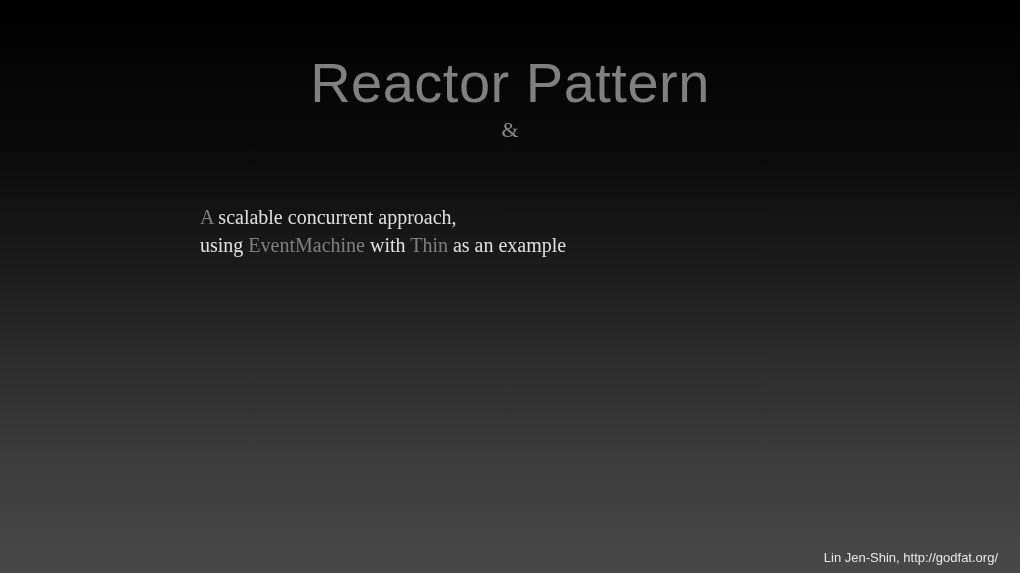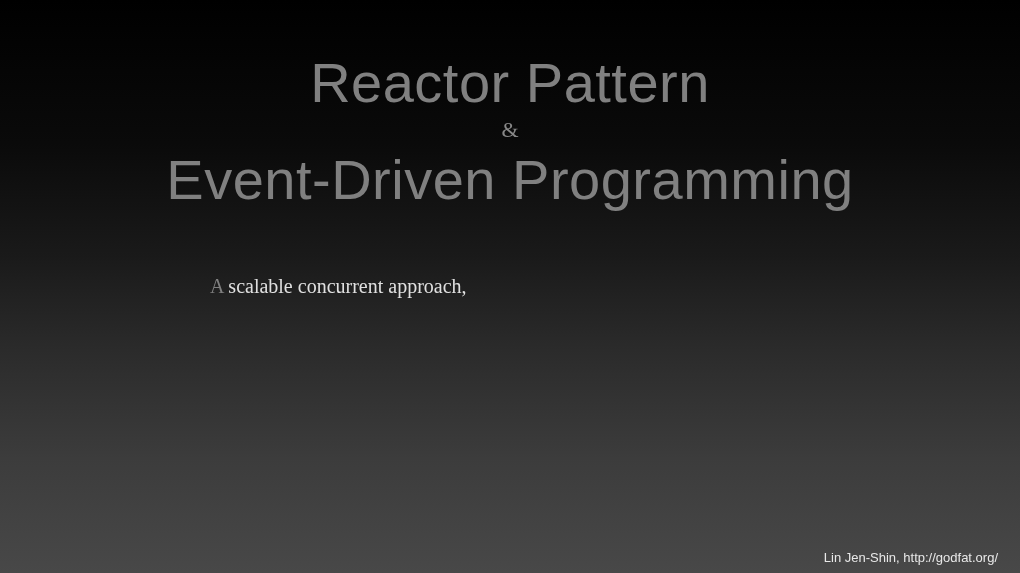--- a/index.html
+++ b/index.html
@@ -11,21 +11,21 @@
       width: 1020px;
       height: 573px;
       overflow: hidden;
       font-family: Georgia, 'Times New Roman', serif;
     }
     .slide {
       width: 100%;
       height: 100%;
       background: linear-gradient(to bottom, #000000 0%, #0a0a0a 25%, #1a1a1a 45%, #2a2a2a 60%, #3c3c3c 80%, #484848 100%);
       position: relative;
-      padding: 0 30px;
+      padding: 0 20px;
     }
     .title-block {
       text-align: center;
       padding-top: 50px;
     }
     .title-line1 {
       font-family: Verdana, Geneva, sans-serif;
       font-size: 56px;
       color: #808080;
       font-weight: normal;
@@ -70,25 +70,27 @@
       color: #e8e8e8;
     }
   </style>
 </head>
 <body>
 
 <div class="slide">
   <div class="title-block">
     <div class="title-line1">Reactor Pattern</div>
     <div class="ampersand">&amp;</div>
-    <div class="title-line2">Event-Driven Programming</div>
   </div>
 
   <div class="subtitle-block">
     <div class="subtitle-line">
       <span class="dim">A</span><span> scalable concurrent approach,</span>
+    </div>
+    <div class="subtitle-line">
+      <span>using </span><span class="dim">EventMachine</span><span> with </span><span class="dim">Thin</span><span> as an example</span>
     </div>
   </div>
 
   <div class="footer">
     <span>Lin Jen-Shin, </span><span class="link">http://godfat.org/</span>
   </div>
 </div>
 
 </body></html>

